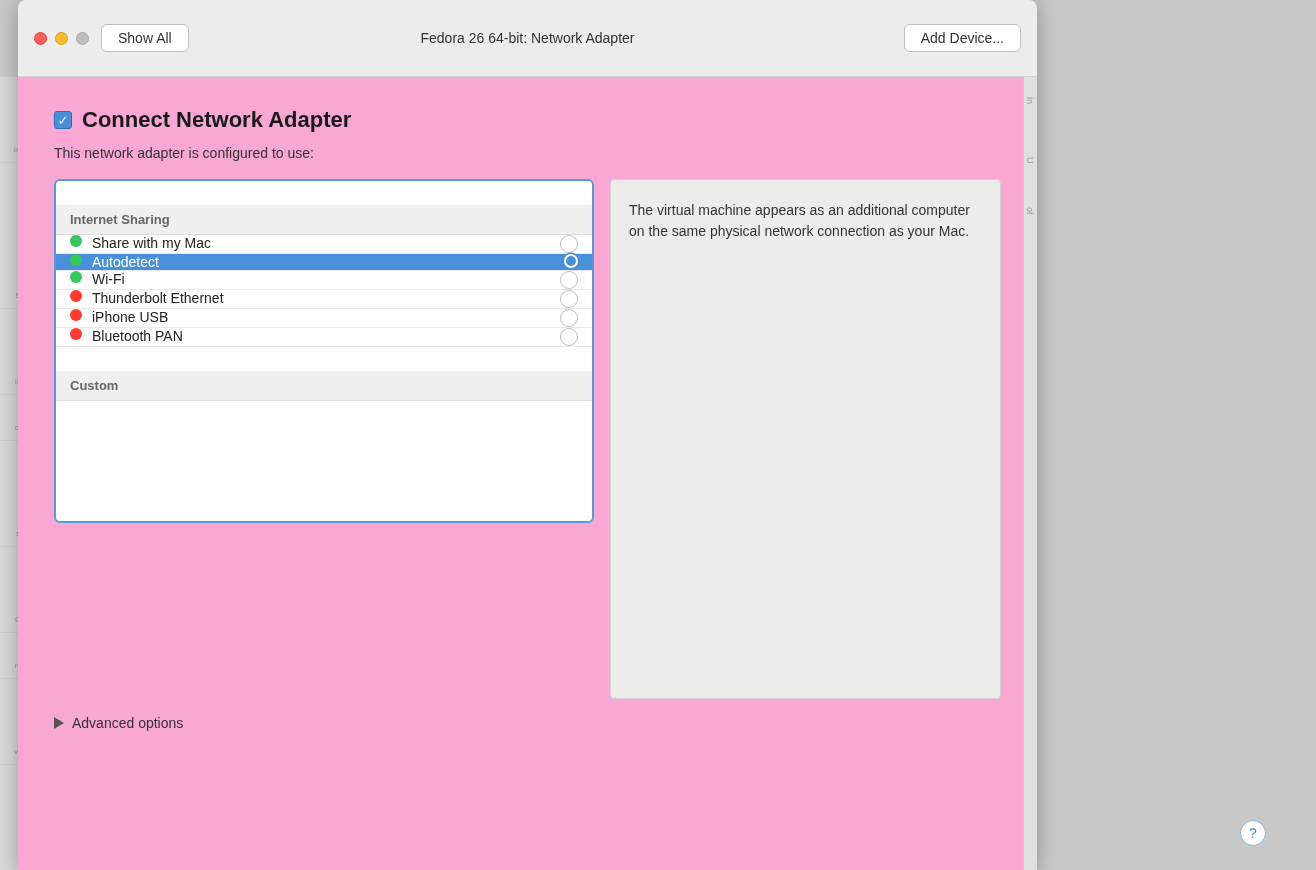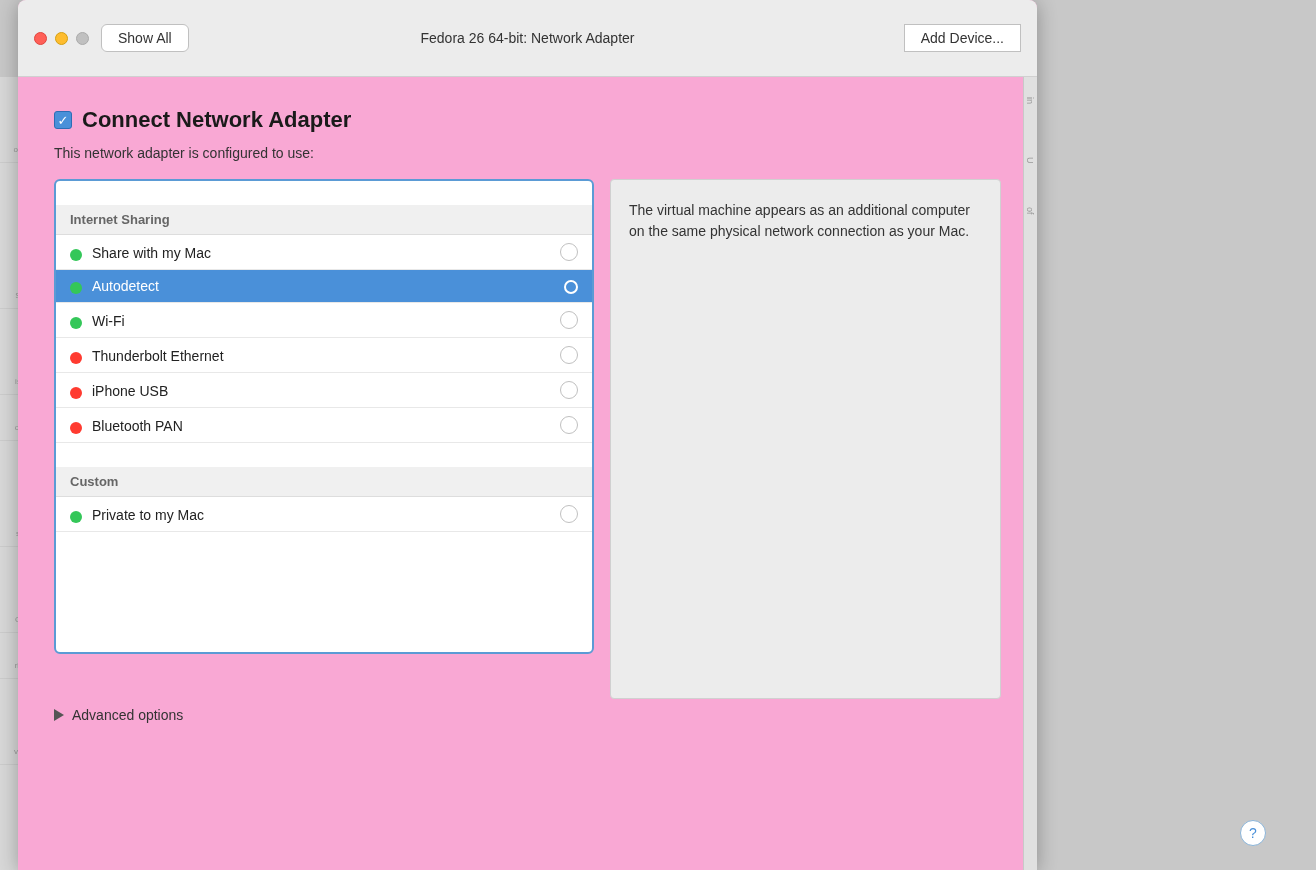--- a/index.html
+++ b/index.html
@@ -73,21 +73,21 @@
       font-size: 14px;
       color: #333;
       font-weight: 400;
     }
 
     .add-device-btn {
       position: absolute;
       right: 16px;
       background: white;
       border: 1px solid #c0c0c0;
-      border-radius: 0;
+      border-radius: 6px;
       padding: 5px 16px;
       font-size: 14px;
       color: #333;
       cursor: pointer;
     }
 
     
     .right-scrollbar {
       position: absolute;
       right: 0;
@@ -163,22 +163,22 @@
       padding: 7px 14px;
       font-size: 13px;
       color: #666;
       font-weight: 600;
       border-bottom: 1px solid #ddd;
       margin-top: 24px;
     }
 
     .list-item {
       display: flex;
-      align-items: flex-end;
-      padding: 8px 14px;
+      align-items: flex-start;
+      padding: 0 14px;
       border-bottom: 1px solid #e8e8e8;
       cursor: pointer;
       position: relative;
     }
 
     .list-item.selected {
       background: #4a90d9;
     }
 
     .list-item:last-child {
@@ -234,21 +234,21 @@
     .desc-text {
       font-size: 14px;
       color: #333;
       line-height: 1.5;
     }
 
     
     .advanced-row {
       display: flex;
       align-items: center;
-      margin-top: 8px;
+      margin-top: 16px;
     }
 
     .triangle-btn {
       width: 0;
       height: 0;
       border-top: 6px solid transparent;
       border-bottom: 6px solid transparent;
       border-left: 10px solid #555;
       margin-right: 8px;
       cursor: pointer;
@@ -381,25 +381,20 @@
           <span class="item-label">iPhone USB</span>
           <div class="radio-btn"></div>
         </div>
         <div class="list-item">
           <div class="dot red"></div>
           <span class="item-label">Bluetooth PAN</span>
           <div class="radio-btn"></div>
         </div>
 
         <div class="section-header">Custom</div>
-        <div class="list-item">
-          <div class="dot green"></div>
-          <span class="item-label">Private to my Mac</span>
-          <div class="radio-btn"></div>
-        </div>
 
         <div style="height: 120px;"></div>
 
       </div>
 
       <div class="desc-panel">
         <p class="desc-text">The virtual machine appears as an additional computer on the same physical network connection as your Mac.</p>
       </div>
 
     </div>

